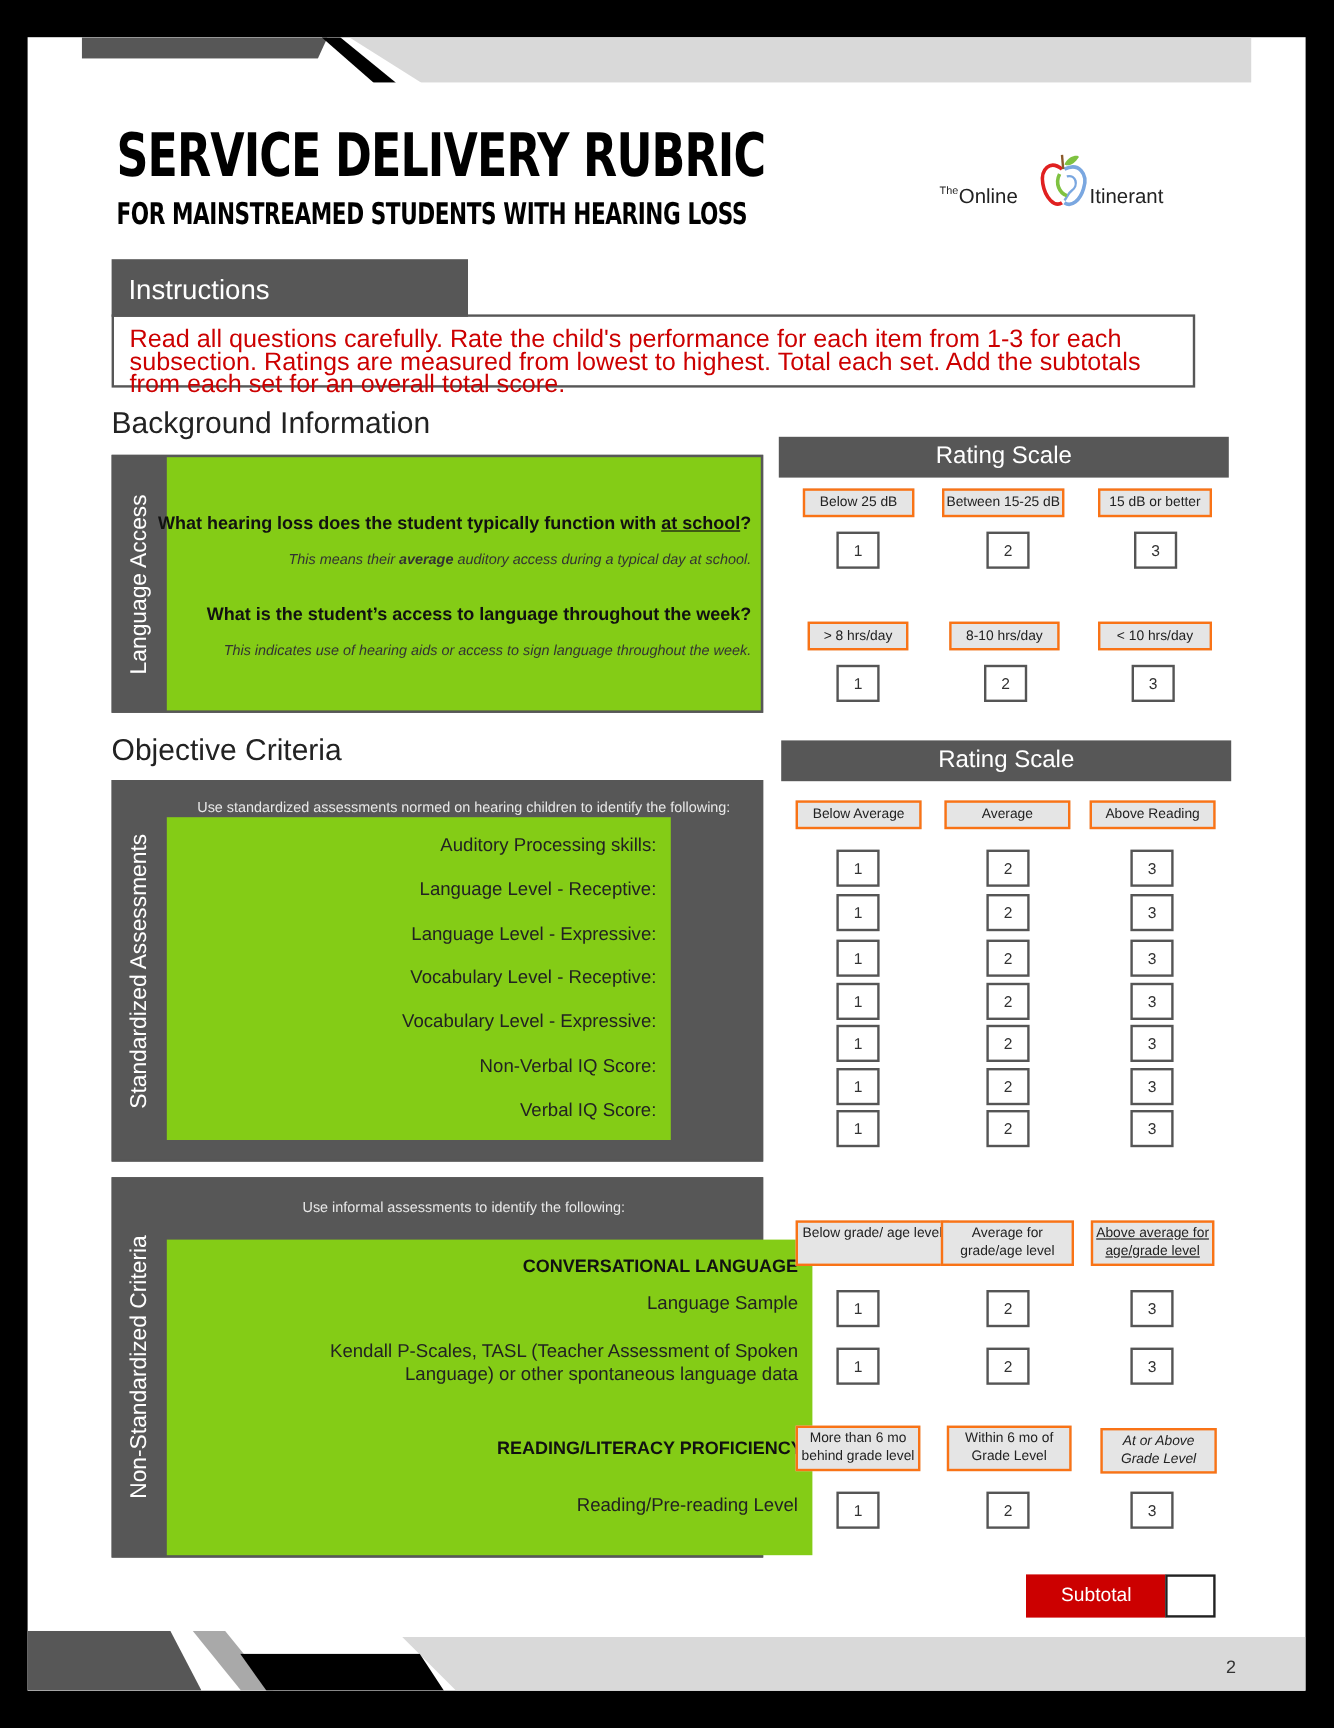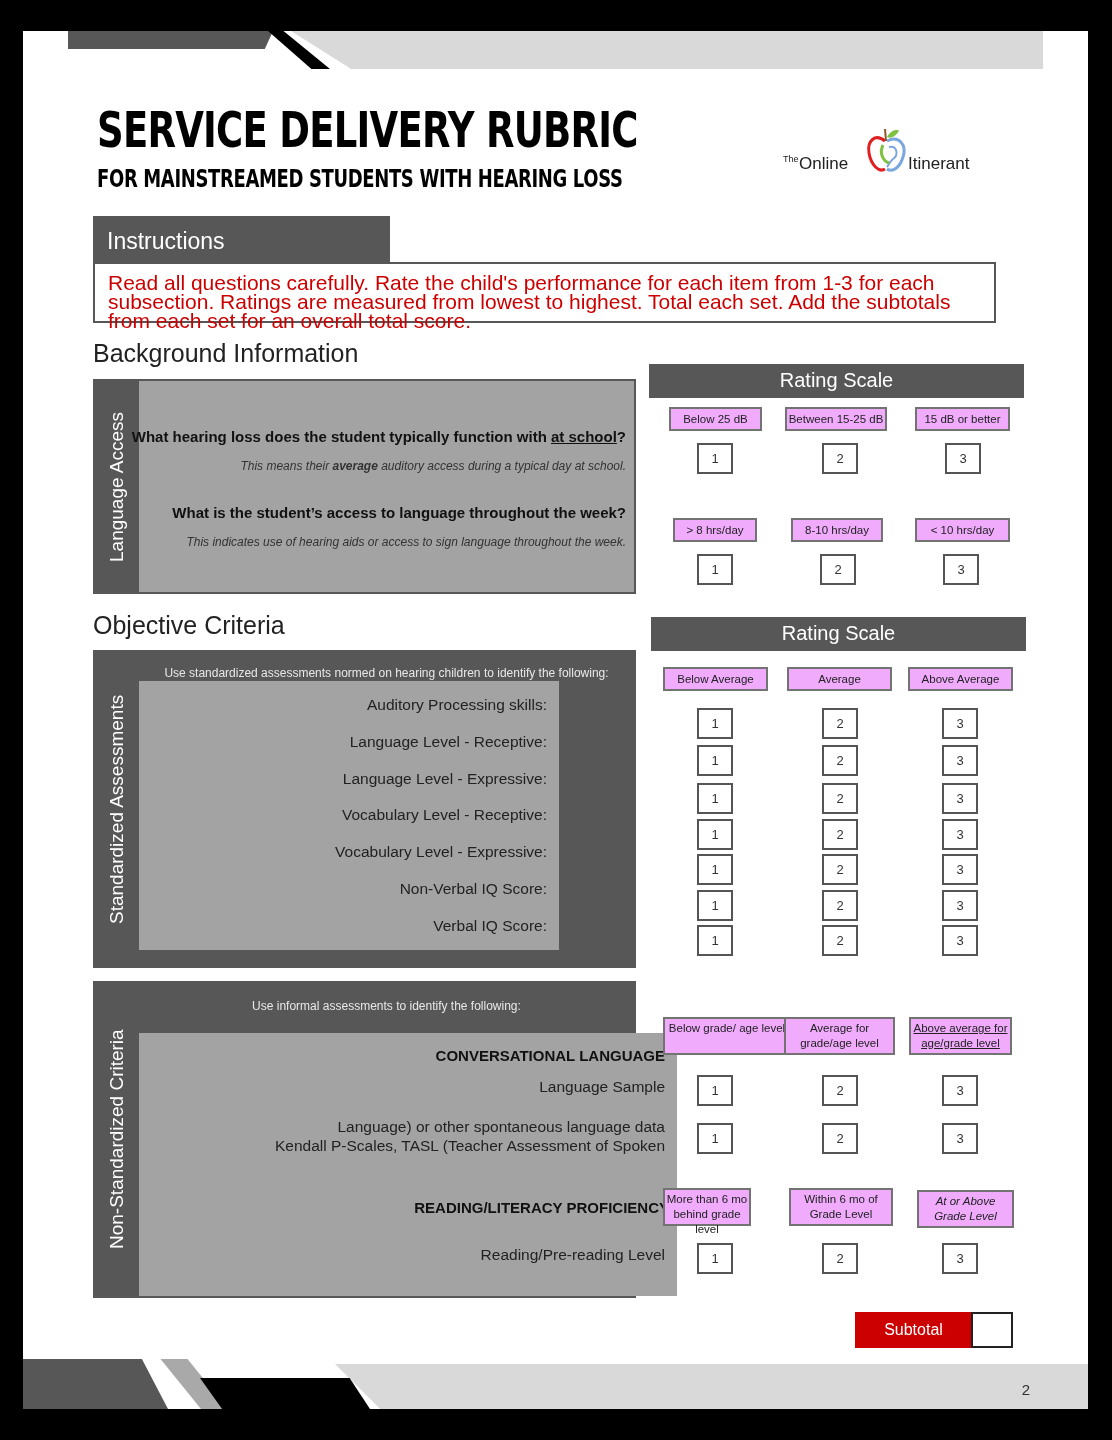--- a/index.html
+++ b/index.html
@@ -31,33 +31,33 @@
   .logo svg { position: absolute; left: 82px; top: 0; }
 
   
   .instr-tab { position: absolute; left: 70px; top: 185px; width: 297px; height: 48px; background: #575757; color: #fff; font-size: 23px; padding: 12px 14px; }
   .instr-box { position: absolute; left: 70px; top: 231px; width: 903px; height: 61px; border: 2px solid #575757; color: #cc0000; font-size: 21px; line-height: 19px; padding: 9px 13px; }
 
   .section-h { position: absolute; left: 70px; font-size: 25px; color: #222; }
 
   
   .lbox { position: absolute; left: 70px; border: 2px solid #575757; background: #575757; }
-  .lbox .inner { position: absolute; background: #a3a3a3; }
+  .lbox .inner { position: absolute; background: #84cc16; }
   .vlabel { position: absolute; left: 0; width: 44px; color: #fff; font-size: 19px; writing-mode: vertical-rl; transform: rotate(180deg); display: flex; align-items: center; justify-content: center; }
   .lbox .note { position: absolute; color: #e8e8e8; font-size: 12px; text-align: center; }
 
   .q { position: absolute; right: 8px; text-align: right; white-space: nowrap; }
   .q-bold { font-weight: bold; font-size: 15px; color: #111; }
   .q-ital { font-style: italic; font-size: 12px; color: #333; }
   .item { position: absolute; right: 12px; text-align: right; font-size: 15.5px; color: #222; white-space: nowrap; }
   .cap { position: absolute; right: 12px; font-weight: bold; font-size: 15px; color: #111; white-space: nowrap; }
 
   
   .rs-head { position: absolute; height: 34px; background: #575757; color: #fff; font-size: 20px; text-align: center; line-height: 32px; }
-  .chip { position: absolute; height: 24px; background: #f0abfc; border: 2px solid #737373; font-size: 11.5px; color: #222; text-align: center; line-height: 20px; white-space: nowrap; }
+  .chip { position: absolute; height: 24px; background: #e5e5e5; border: 2px solid #f97316; font-size: 11.5px; color: #222; text-align: center; line-height: 20px; white-space: nowrap; }
   .chip.tall { height: 38px; line-height: 15px; padding-top: 2px; white-space: normal; }
   .num { position: absolute; width: 36px; height: 31px; border: 2px solid #555; background: #fff; font-size: 13px; color: #333; text-align: center; line-height: 27px; cursor: pointer; }
 
   .subtotal-label { position: absolute; left: 832px; top: 1281px; width: 117px; height: 36px; background: #cc0000; color: #fff; font-size: 16px; text-align: center; line-height: 36px; }
   .subtotal-box { position: absolute; left: 948px; top: 1281px; width: 42px; height: 36px; border: 2px solid #222; background: #fff; }
 </style>
 </head>
 <body>
 
 <div class="page">
@@ -126,52 +126,52 @@
       <div class="item" style="top:125px;">Vocabulary Level - Receptive:</div>
       <div class="item" style="top:162px;">Vocabulary Level - Expressive:</div>
       <div class="item" style="top:199px;">Non-Verbal IQ Score:</div>
       <div class="item" style="top:236px;">Verbal IQ Score:</div>
     </div>
   </div>
 
   <div class="rs-head" style="left:628px; top:586px; width:375px;">Rating Scale</div>
   <div class="chip" style="left:640px; top:636px; width:105px;">Below Average</div>
   <div class="chip" style="left:764px; top:636px; width:105px;">Average</div>
-  <div class="chip" style="left:885px; top:636px; width:105px;">Above Average</div>
+  <div class="chip" style="left:885px; top:636px; width:105px;">Above Reading</div>
 
   <div id="std-grid"></div>
 
   <div class="lbox" style="top:950px; width:543px; height:317px;">
     <div class="vlabel" style="top:0; height:313px;">Non-Standardized Criteria</div>
     <div class="note" style="left:44px; top:16px; width:495px;">Use informal assessments to identify the following:</div>
     <div class="inner" style="left:44px; top:50px; width:538px; height:263px;">
       <div class="cap" style="top:14px;">CONVERSATIONAL LANGUAGE</div>
       <div class="item" style="top:45px;">Language Sample</div>
       <div class="item" style="top:84px; line-height:19px;">
+        <div>Kendall P-Scales, TASL (Teacher Assessment of Spoken</div>
         <div>Language) or other spontaneous language data</div>
-        <div>Kendall P-Scales, TASL (Teacher Assessment of Spoken</div>
       </div>
       <div class="cap" style="top:166px; right:8px;">READING/LITERACY PROFICIENCY</div>
       <div class="item" style="top:213px;">Reading/Pre-reading Level</div>
     </div>
   </div>
 
   <div class="chip tall" style="left:640px; top:986px; width:128px;">Below grade/ age level</div>
   <div class="chip tall" style="left:761px; top:986px; width:111px;">Average for grade/age level</div>
   <div class="chip tall" style="left:886px; top:986px; width:103px;text-decoration:underline;">Above average for age/grade level</div>
 
   <div class="num" style="left:674px; top:1044px;">1</div>
   <div class="num" style="left:799px; top:1044px;">2</div>
   <div class="num" style="left:919px; top:1044px;">3</div>
 
   <div class="num" style="left:674px; top:1092px;">1</div>
   <div class="num" style="left:799px; top:1092px;">2</div>
   <div class="num" style="left:919px; top:1092px;">3</div>
 
-  <div class="chip tall" style="left:640px; top:1157px; width:88px;">More than 6 mo behind grade level</div>
+  <div class="chip tall" style="left:640px; top:1157px; width:104px;">More than 6 mo behind grade level</div>
   <div class="chip tall" style="left:766px; top:1157px; width:104px;">Within 6 mo of Grade Level</div>
   <div class="chip tall" style="left:894px; top:1159px; width:97px;font-style:italic;">At or Above Grade Level</div>
 
   <div class="num" style="left:674px; top:1212px;">1</div>
   <div class="num" style="left:799px; top:1212px;">2</div>
   <div class="num" style="left:919px; top:1212px;">3</div>
 
   <div class="subtotal-label">Subtotal</div>
   <div class="subtotal-box"></div>
 

